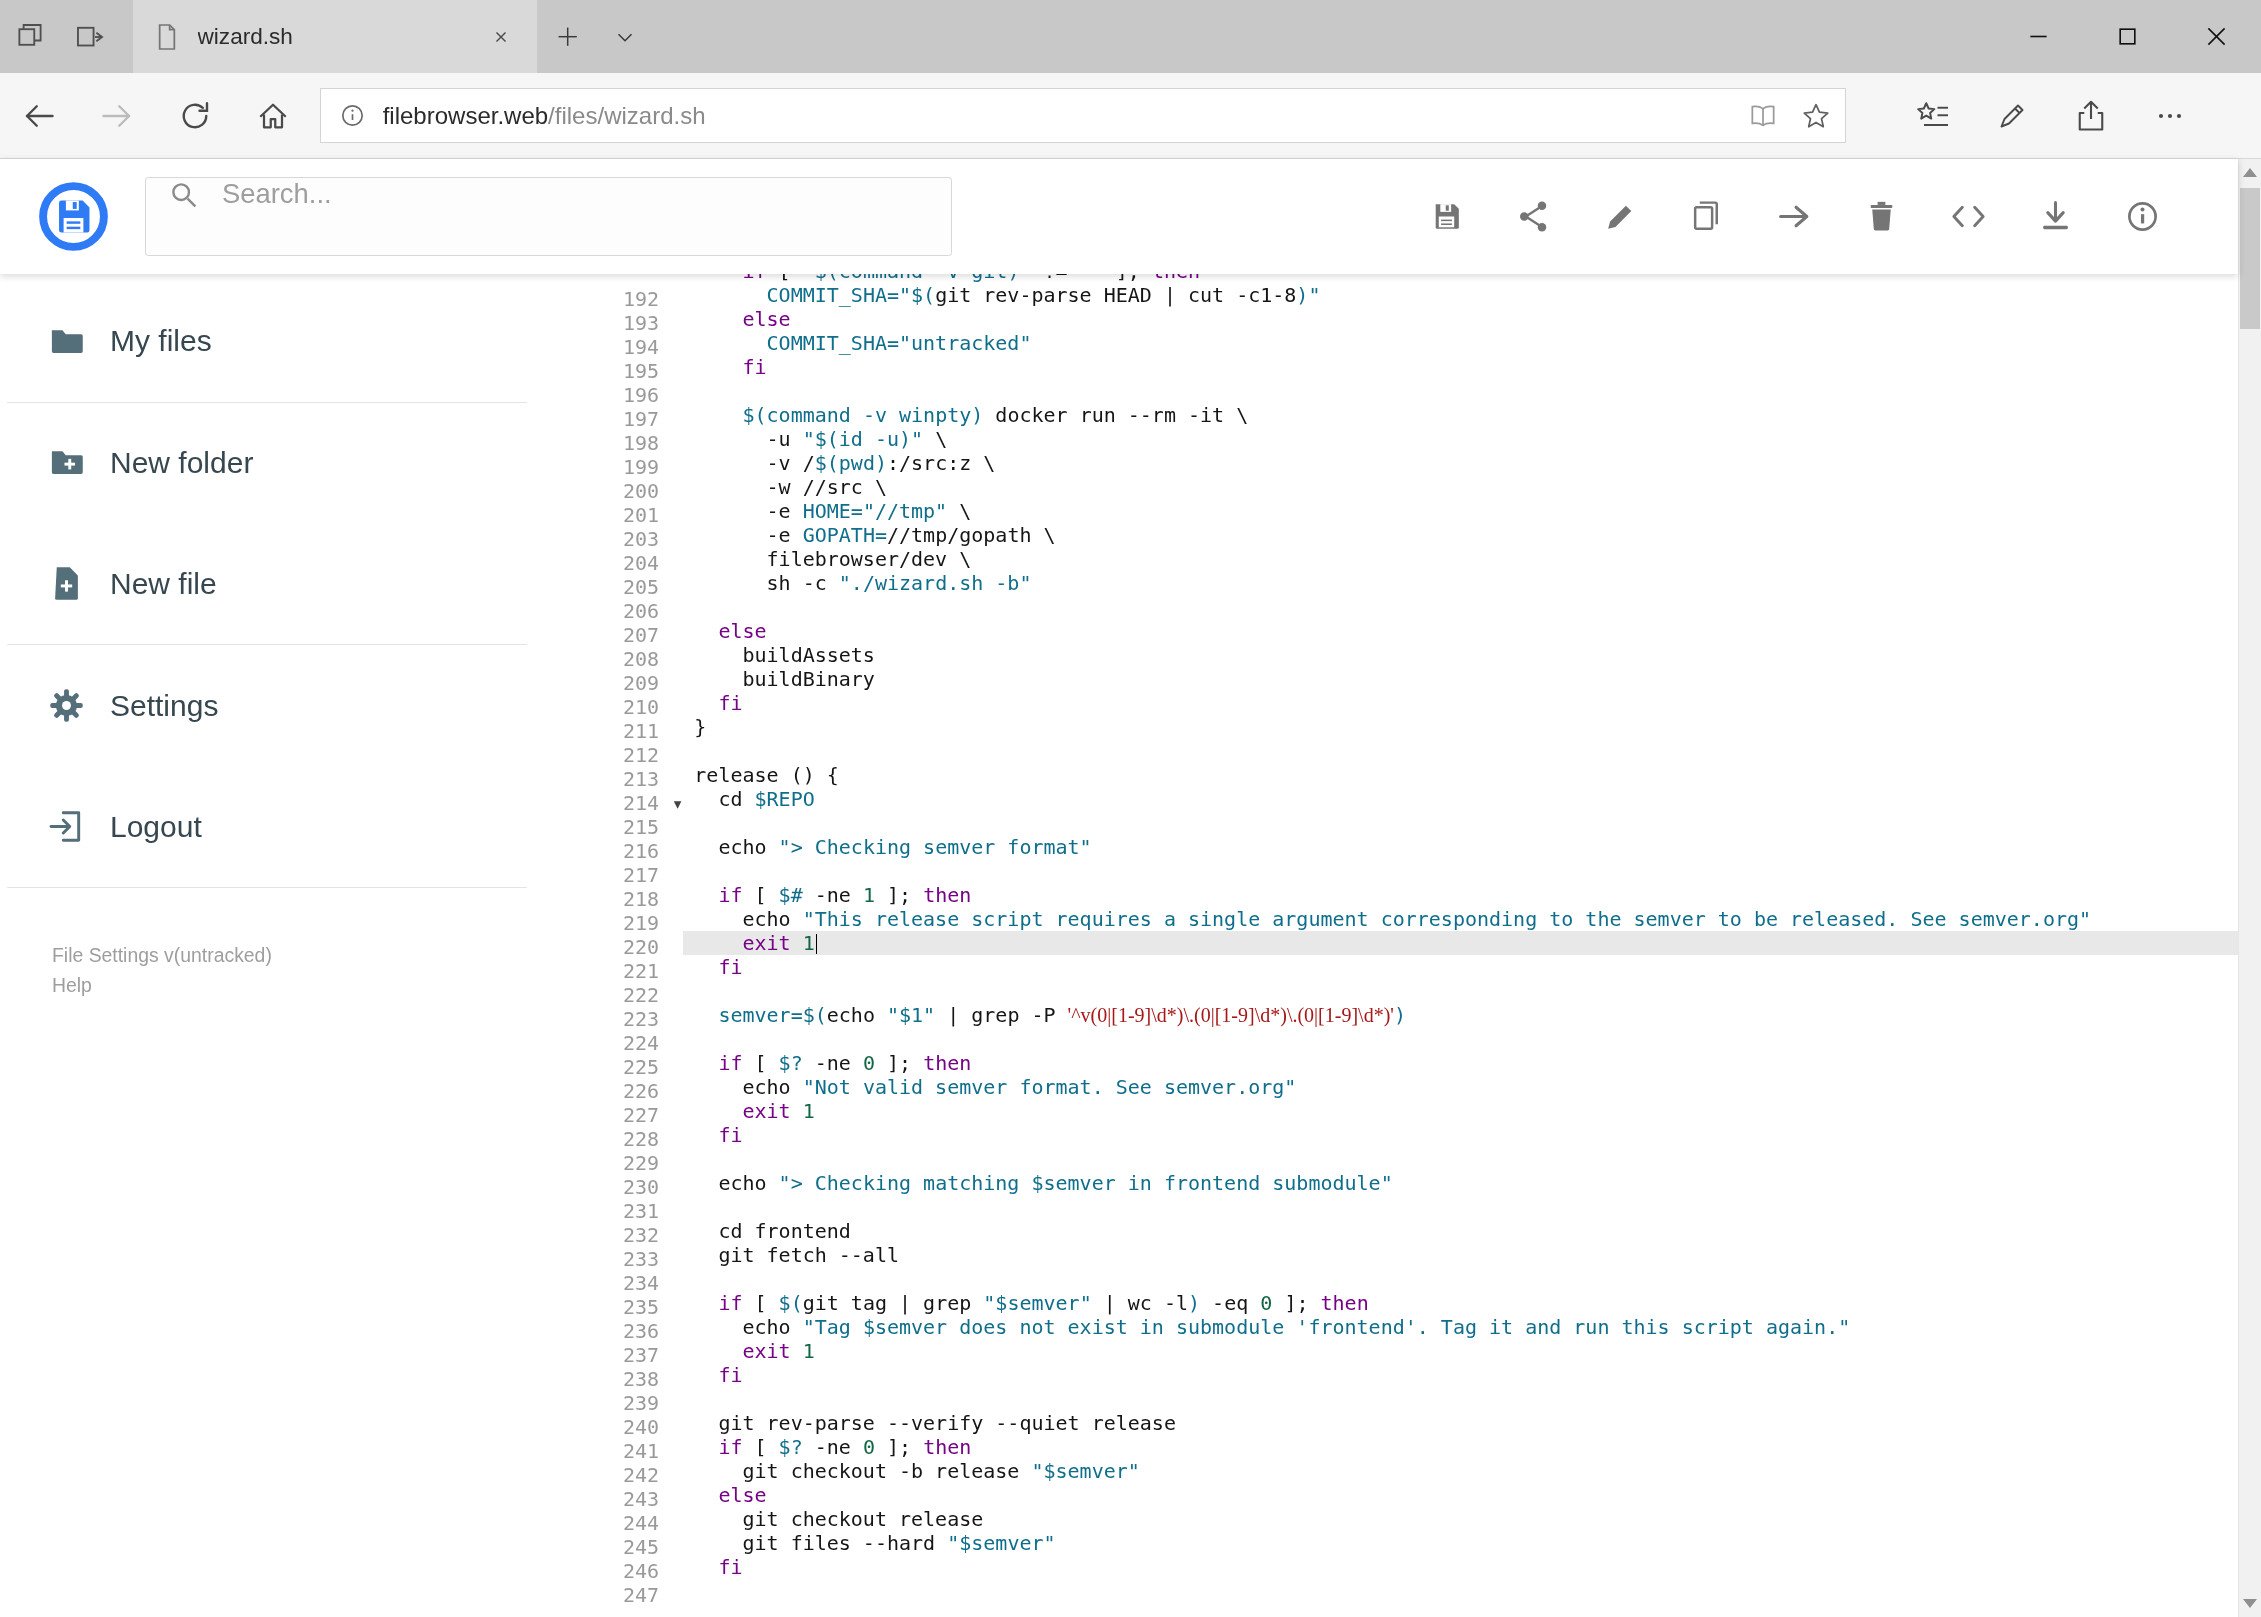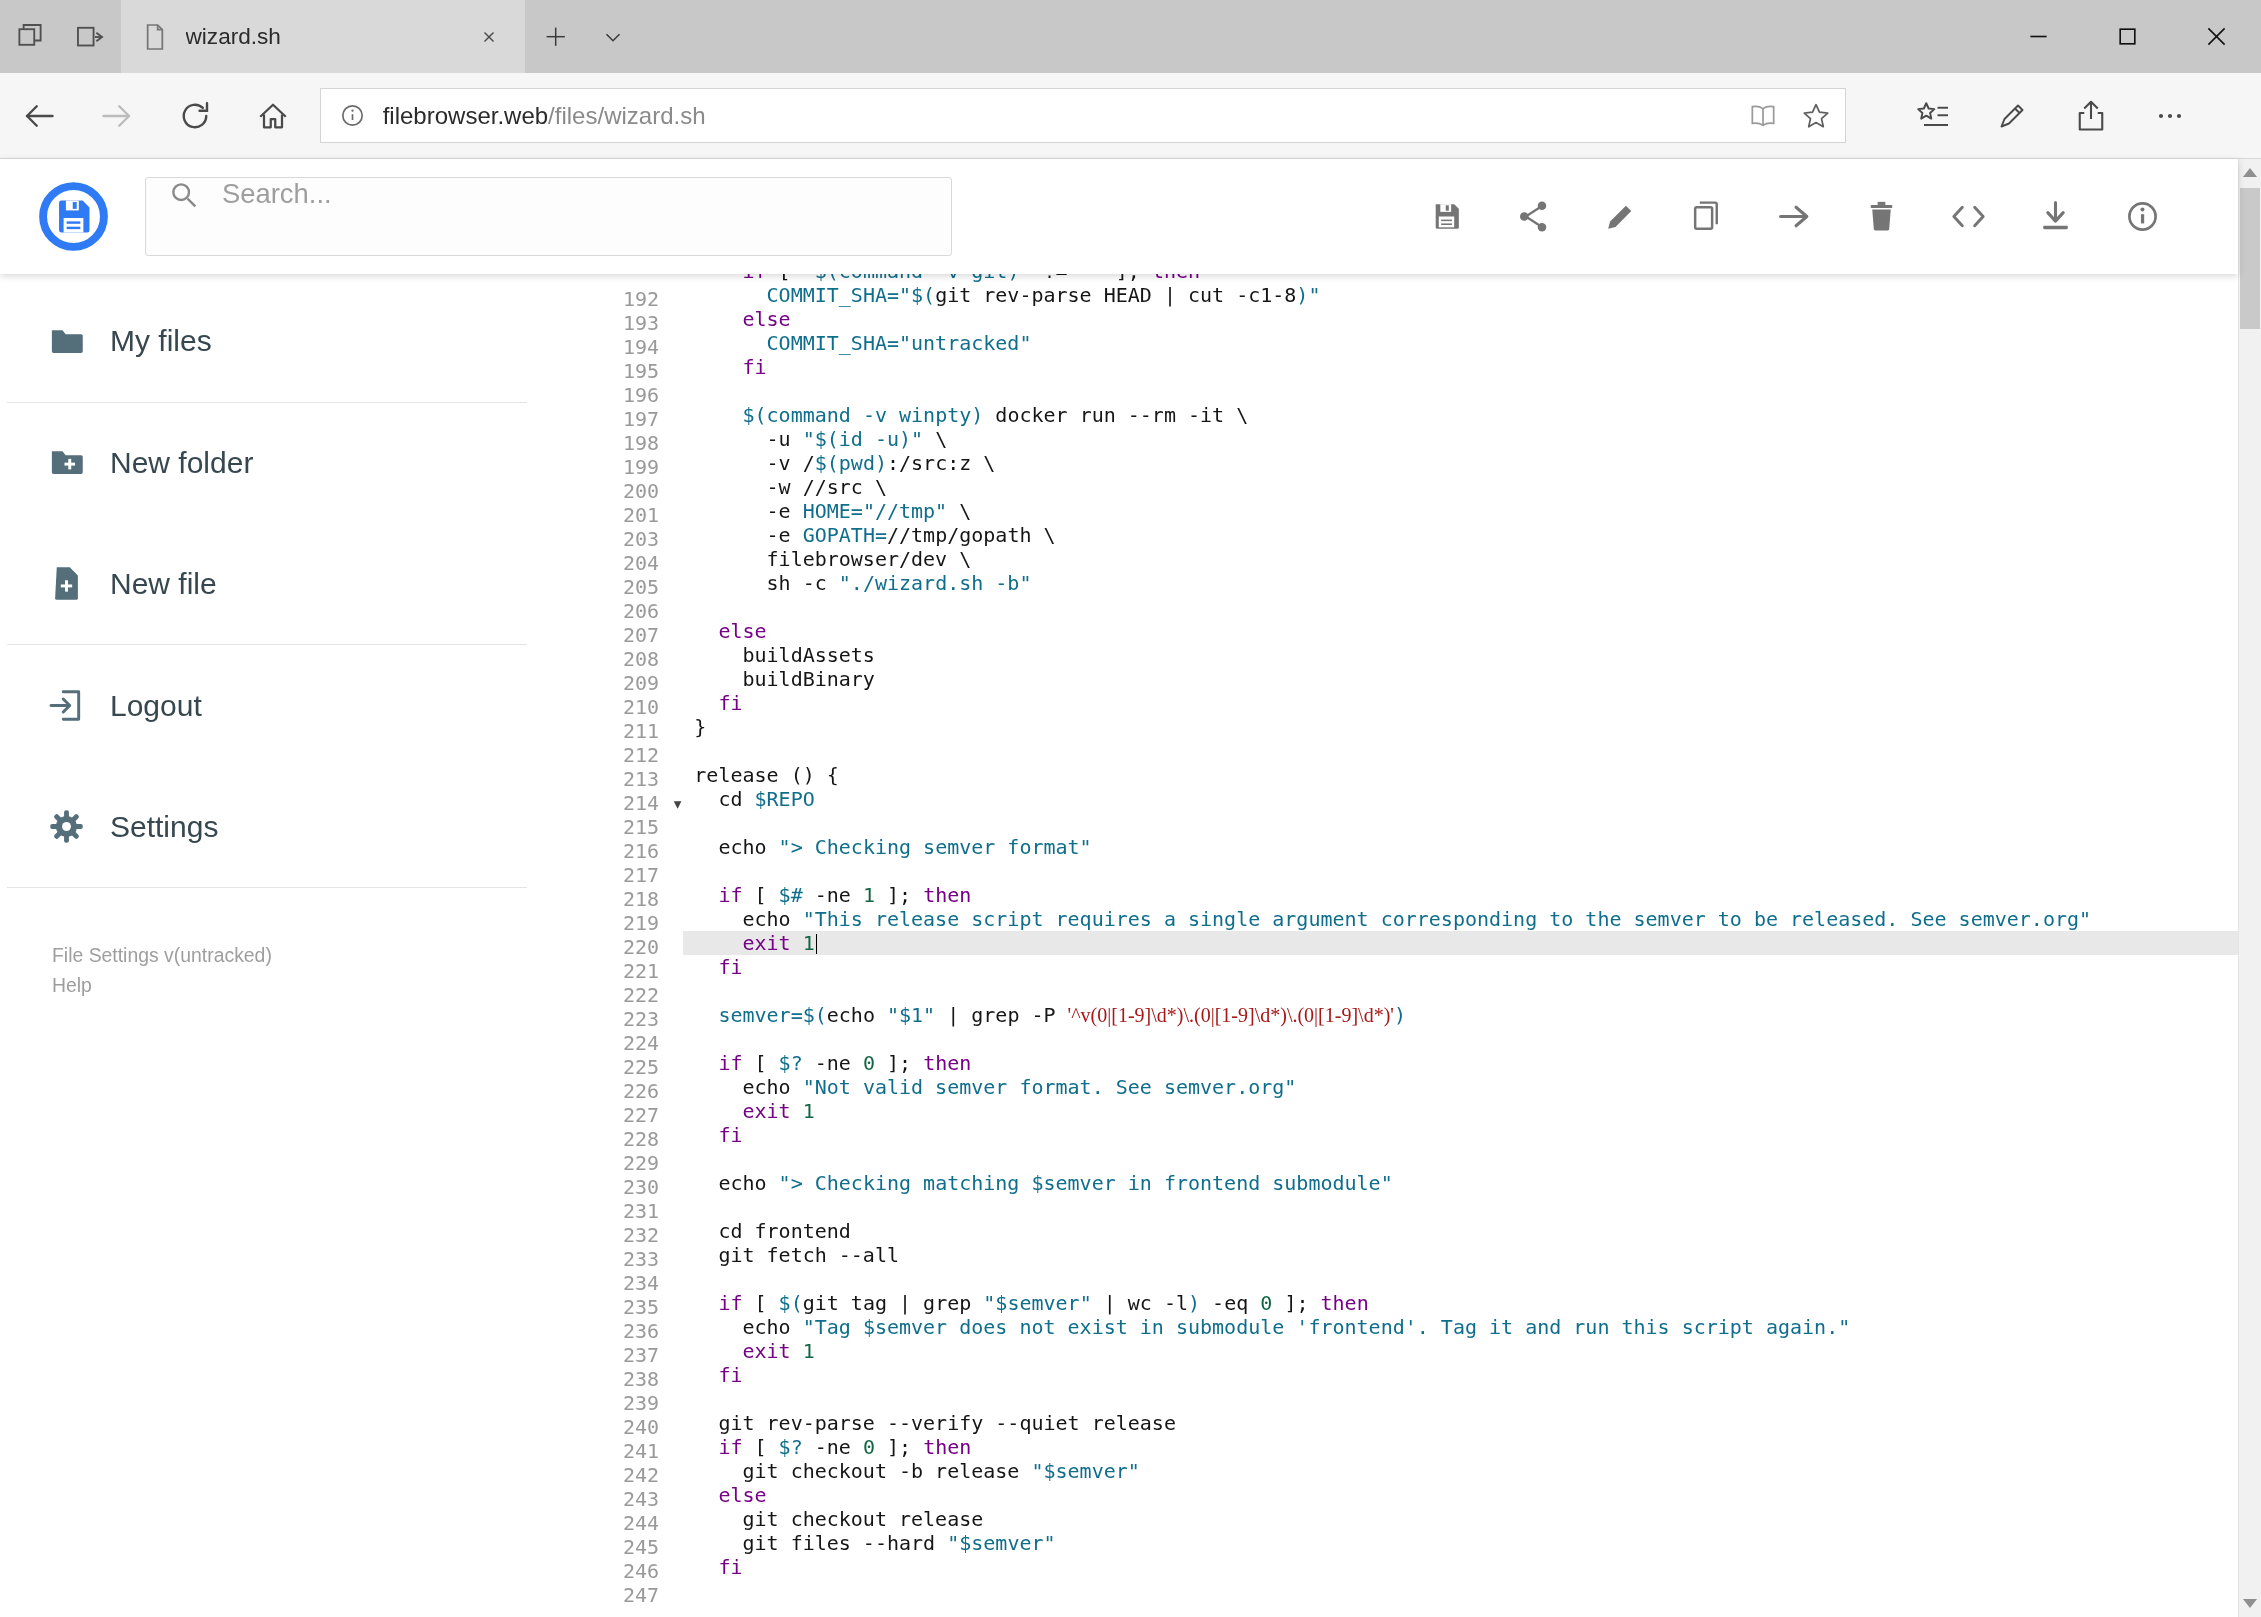--- a/index.html
+++ b/index.html
@@ -4,21 +4,21 @@
 <style>
   * { margin:0; padding:0; box-sizing:border-box; }
   html,body { width:2261px; height:1617px; overflow:hidden; }
   body { font-family:"Liberation Sans",sans-serif; background:#fff; }
   .window { position:relative; width:2261px; height:1617px; background:#fff; }
 
   
   .tabbar { position:absolute; top:0; left:0; width:2261px; height:73px; background:#c8c8c8; display:flex; align-items:stretch; }
   .tbtn { width:60px; display:flex; align-items:center; justify-content:center; cursor:pointer; }
   .tbtn svg { width:34px; height:34px; }
-  .tab { width:404px; background:#d9d9d9; display:flex; align-items:center; padding:0 18px; margin-left:1px; }
+  .tab { width:404px; background:#d9d9d9; display:flex; align-items:center; padding:0 18px; margin-left:13px; }
   .ticon { width:32px; height:32px; margin-right:14.5px; flex:none; }
   .ttitle { font-size:22.6px; color:#2b2b2b; flex:1; white-space:nowrap; overflow:hidden; }
   .tclose { width:36px; height:36px; display:flex; align-items:center; justify-content:center; cursor:pointer; }
   .newtab { width:61px; display:flex; align-items:center; justify-content:center; cursor:pointer; }
   .tabchev { width:53px; display:flex; align-items:center; justify-content:center; cursor:pointer; }
   .wincontrols { margin-left:auto; display:flex; }
   .wcbtn { width:89px; display:flex; align-items:center; justify-content:center; cursor:pointer; }
 
   
   .navbar { position:absolute; top:73px; left:0; width:2261px; height:86px; background:#f6f6f6; border-bottom:0.8px solid #d8d8d8; display:flex; align-items:center; }
@@ -318,40 +318,40 @@
       <div class="sbitem">
         <svg viewBox="0 0 48 48">
             <path d="M12 4 h16 l10 10 v28 a2 2 0 0 1 -2 2 H12 a2 2 0 0 1 -2 -2 Z" fill="#546e7a"></path>
             <rect x="22.2" y="20" width="3.6" height="14" fill="#fff"></rect>
             <rect x="17" y="25.2" width="14" height="3.6" fill="#fff"></rect>
           </svg>
         <span class="lbl">New file</span>
       </div>
       <div class="sbdiv"></div>
       <div class="sbitem">
-        <svg viewBox="0 0 48 48" fill="none" stroke="#546e7a" stroke-width="3.6" stroke-linecap="round" stroke-linejoin="round">
-            <path d="M20 7 H39 V41 H20"></path>
-            <path d="M5 24 H27"></path>
-            <path d="M20 16 L28 24 L20 32"></path>
-          </svg>
-        <span class="lbl">Logout</span>
-      </div>
-      <div class="sbitem">
         <svg viewBox="0 0 48 48">
             <g fill="#546e7a">
               <rect x="21" y="4" width="6" height="40" rx="2.5"></rect>
               <rect x="21" y="4" width="6" height="40" rx="2.5" transform="rotate(45 24 24)"></rect>
               <rect x="21" y="4" width="6" height="40" rx="2.5" transform="rotate(90 24 24)"></rect>
               <rect x="21" y="4" width="6" height="40" rx="2.5" transform="rotate(135 24 24)"></rect>
               <circle cx="24" cy="24" r="13"></circle>
             </g>
             <circle cx="24" cy="24" r="5.5" fill="#fff"></circle>
           </svg>
         <span class="lbl">Settings</span>
       </div>
+      <div class="sbitem">
+        <svg viewBox="0 0 48 48" fill="none" stroke="#546e7a" stroke-width="3.6" stroke-linecap="round" stroke-linejoin="round">
+            <path d="M20 7 H39 V41 H20"></path>
+            <path d="M5 24 H27"></path>
+            <path d="M20 16 L28 24 L20 32"></path>
+          </svg>
+        <span class="lbl">Logout</span>
+      </div>
       <div class="sbdiv"></div>
       <div class="sbfoot">
         <div>File Settings v(untracked)</div>
         <div class="help">Help</div>
       </div>
     </div>
 
     <div class="editor">
       <div class="codewrap">
           <div class="cmline">

